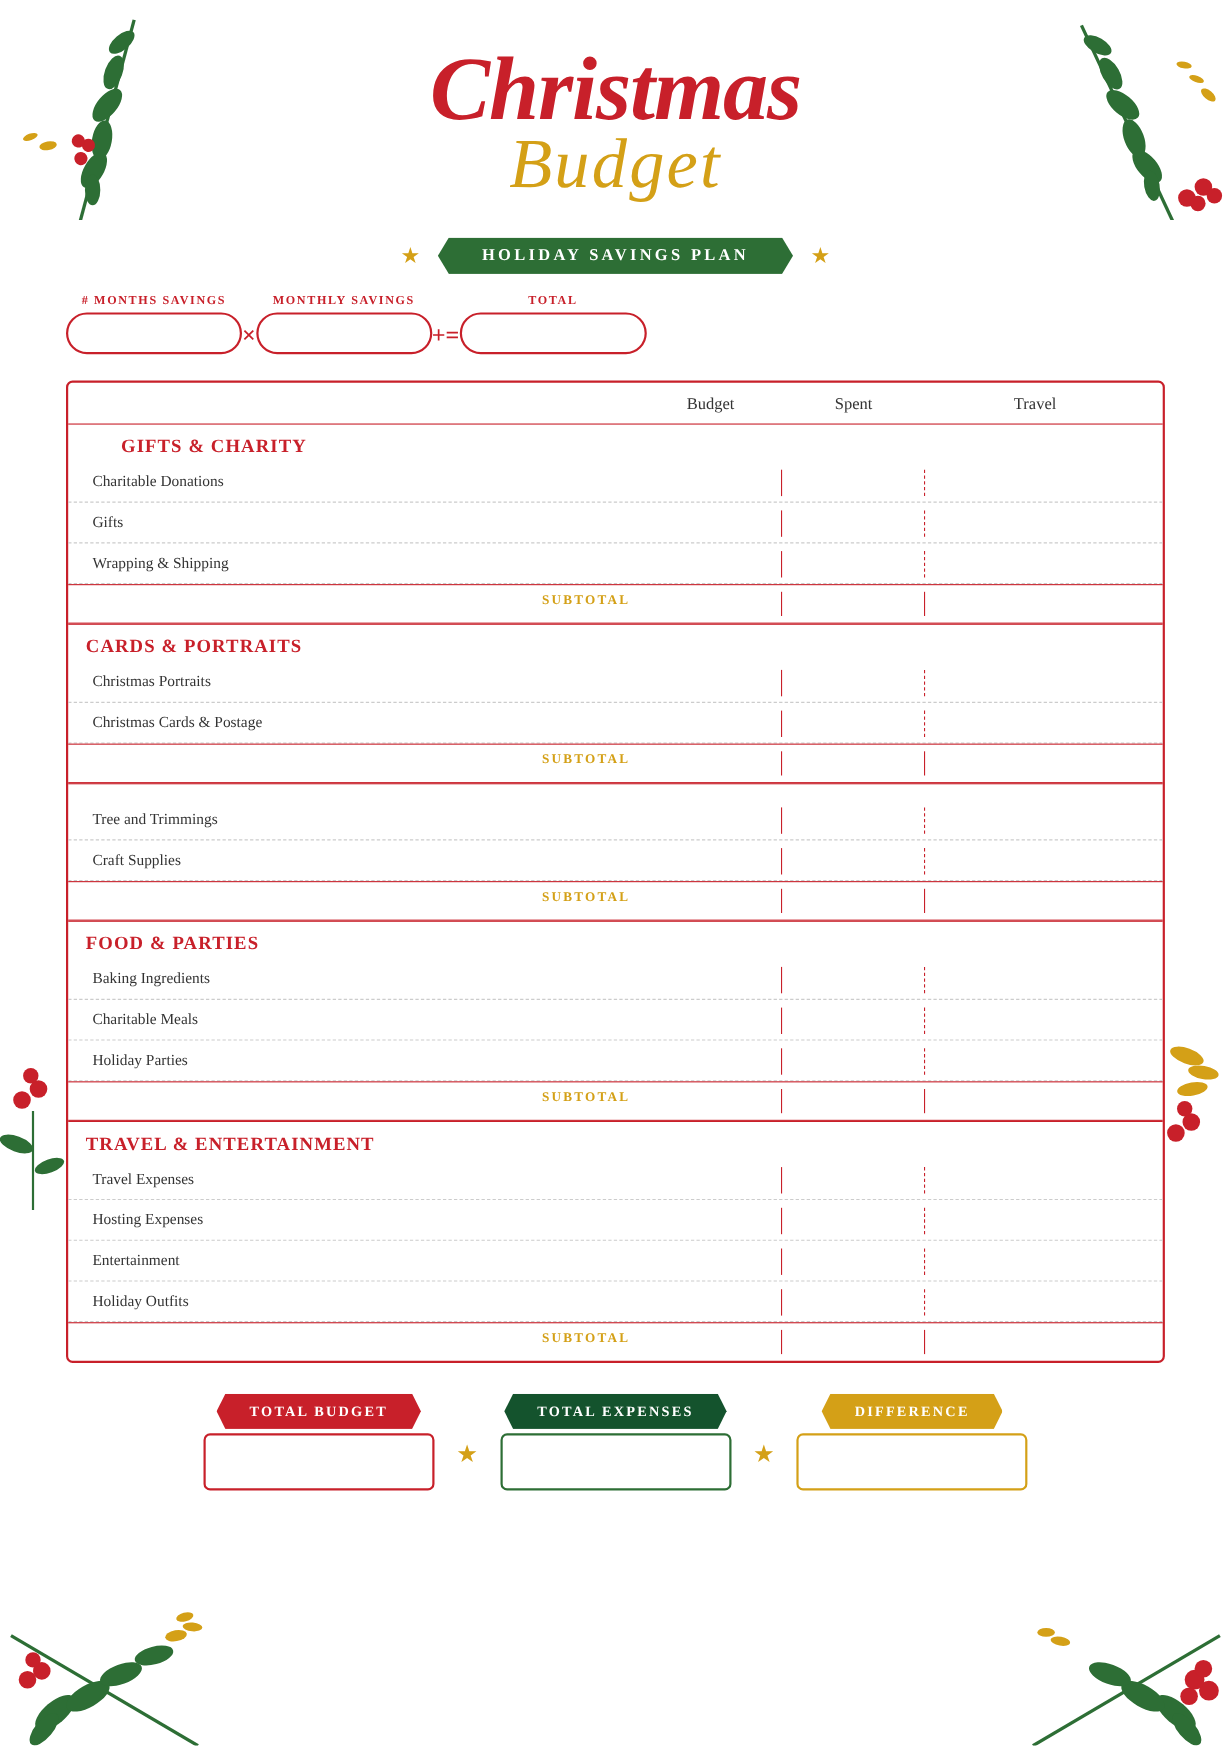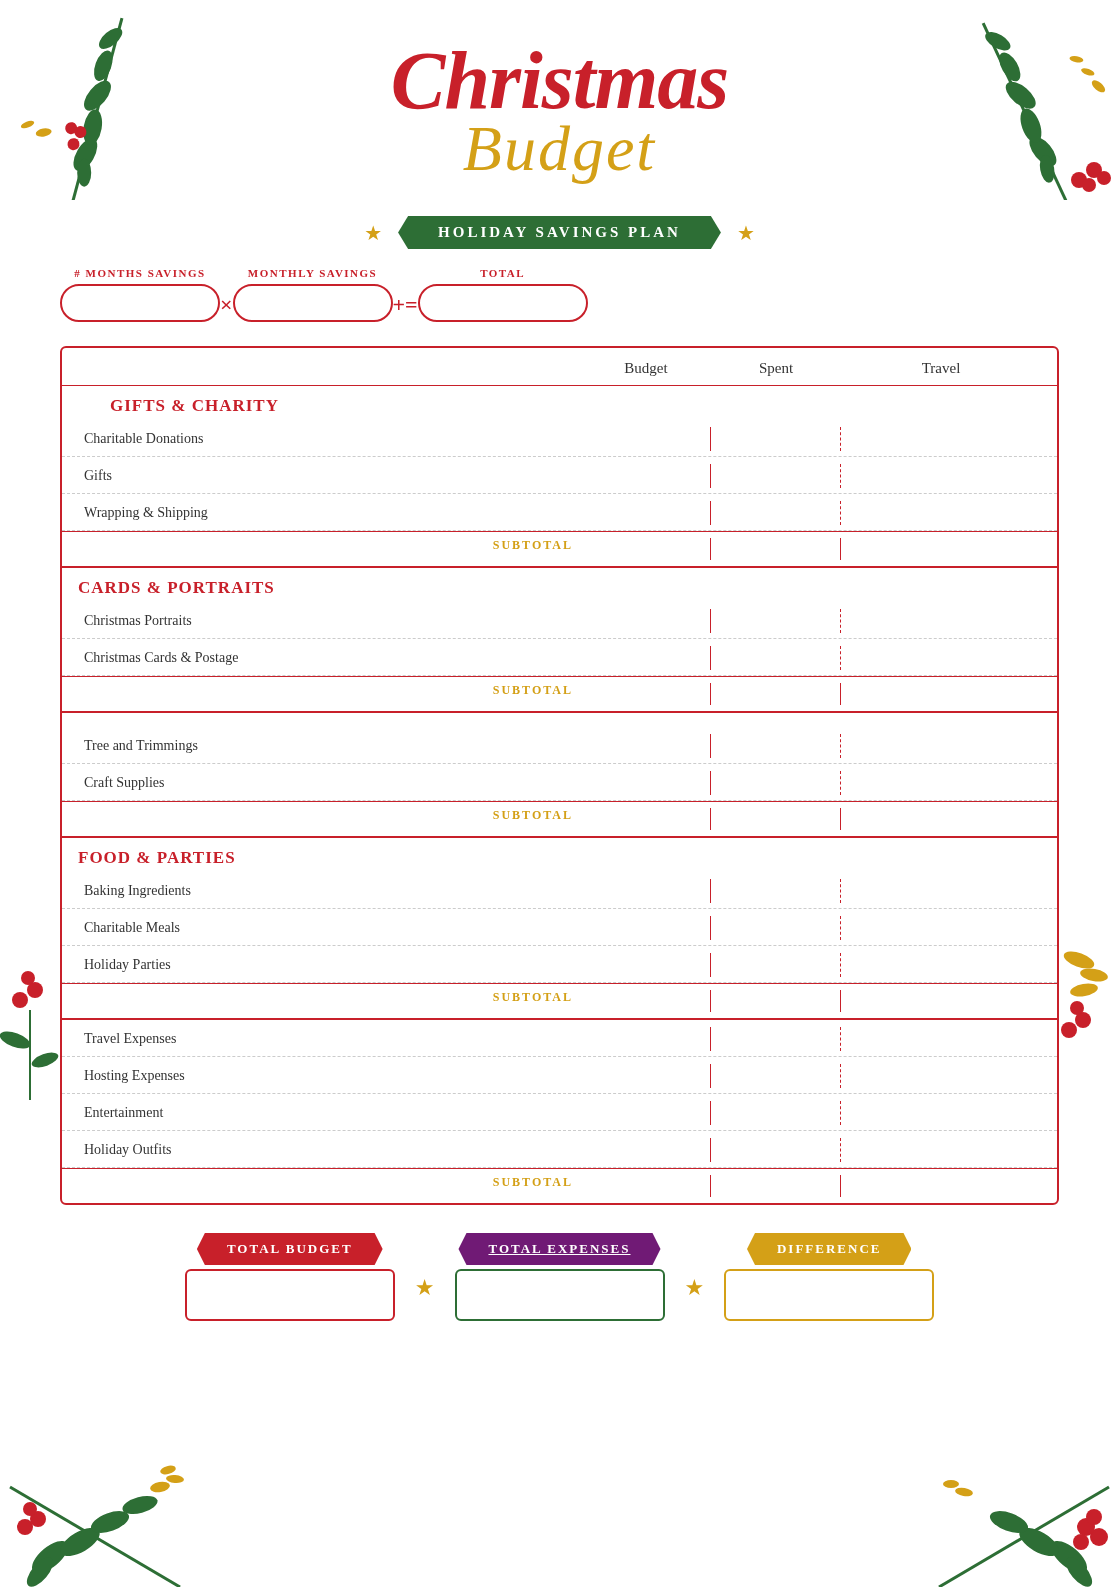--- a/index.html
+++ b/index.html
@@ -231,21 +231,21 @@
       display: inline-block;
       padding: 8px 30px;
       font-size: 13px;
       font-weight: bold;
       letter-spacing: 2px;
       color: #fff;
       clip-path: polygon(8px 0%, calc(100% - 8px) 0%, 100% 50%, calc(100% - 8px) 100%, 8px 100%, 0% 50%);
     }
 
     .total-banner.red { background: #c8202a; }
-    .total-banner.green { background: #701a75; text-decoration: underline; }
+    .total-banner.green { background: #14532d; }
     .total-banner.gold { background: #d4a017; }
 
     .total-input {
       width: 210px;
       height: 52px;
       border: 2px solid;
       border-radius: 6px;
       background: #fff;
     }
 
@@ -551,20 +551,26 @@
       </div>
       <div class="subtotal-row">
         <span class="subtotal-label">SUBTOTAL</span>
         <div class="subtotal-cell"></div>
         <div class="subtotal-cell"></div>
         <div class="subtotal-cell last"></div>
       </div>
     </div>
 
     <div class="section-wrapper">
+      <div style="padding: 10px 16px 4px; display: grid; grid-template-columns: 1fr 130px 130px 200px;">
+        <span class="category-title">TRAVEL &amp; ENTERTAINMENT</span>
+        <div></div>
+          <div></div>
+          <div></div>
+      </div>
       <div class="budget-row">
         <span class="row-label">Travel Expenses</span>
         <div class="row-cell"></div>
         <div class="row-cell dashed-right"></div>
         <div class="row-cell last"></div>
       </div>
       <div class="budget-row">
         <span class="row-label">Hosting Expenses</span>
         <div class="row-cell"></div>
         <div class="row-cell dashed-right"></div>

